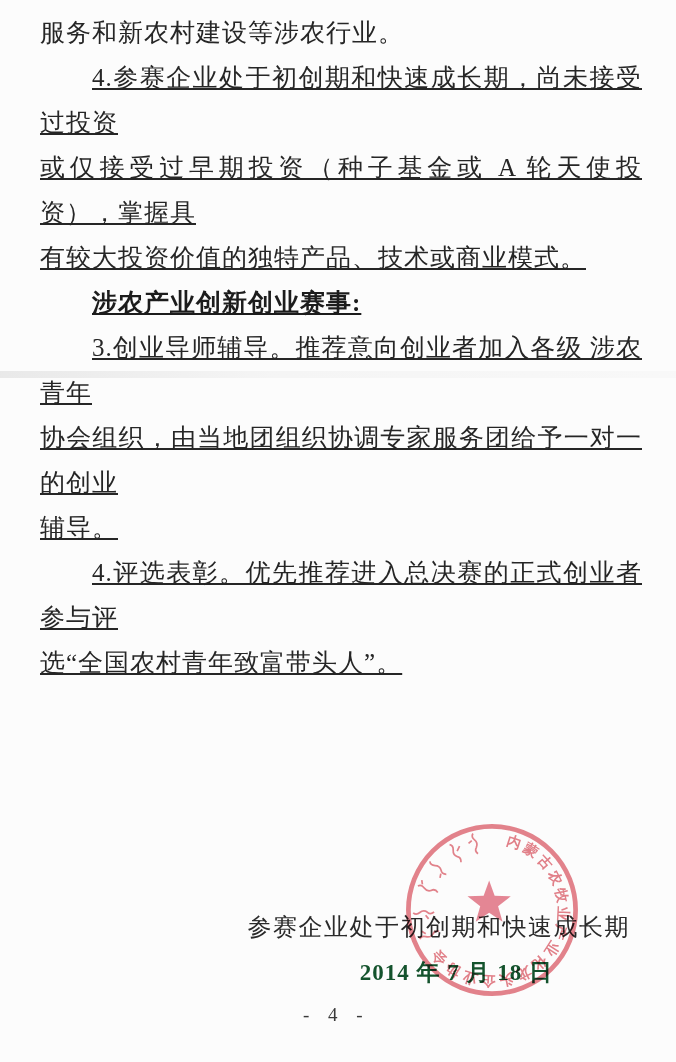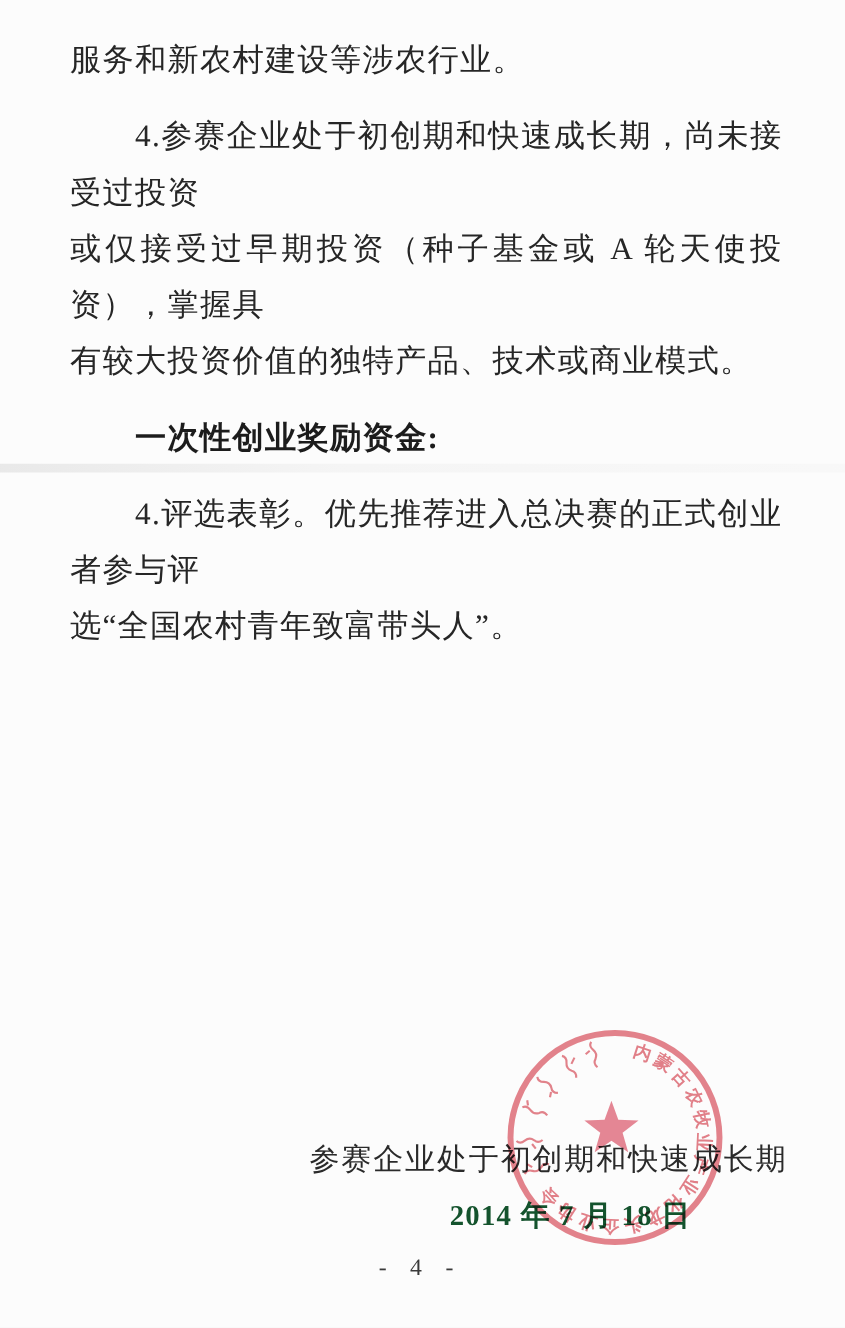--- a/index.html
+++ b/index.html
@@ -21,24 +21,24 @@
     opacity:.55;
   }
   .content{
     position:absolute;left:40px;right:34px;top:10px;
     font-size:25px;line-height:45px;
     color:#262626;
     letter-spacing:1px;
     text-align:justify;
   }
   .content p{
-    margin:16px;
+    margin:0;
     white-space:pre-line; 
   }
-  .indent{text-indent:52px;}
+  .indent{text-indent:52px;text-decoration:underline;}
   .bold{font-weight:bold;color:#1c1c1c;}
   .signature-org{
     position:absolute;top:911px;right:46px;
     font-size:24px;letter-spacing:1.5px;color:#2a2a2a;
     z-index:2;
   }
   .signature-date{
     position:absolute;top:957px;right:123px;
     font-size:23px;letter-spacing:1px;color:#14532d;
     z-index:2;
@@ -65,21 +65,24 @@
 
 <div class="page">
 
   <div class="scan-band"></div>
 
   <div class="content">
     <p>服务和新农村建设等涉农行业。</p>
     <p class="indent">4.参赛企业处于初创期和快速成长期，尚未接受过投资
 或仅接受过早期投资（种子基金或 A 轮天使投资），掌握具
 有较大投资价值的独特产品、技术或商业模式。</p>
-    <p class="indent bold">一次性创业奖励资金:</p>
+    <p class="indent bold">涉农产业创新创业赛事:</p>
+    <p class="indent">3.创业导师辅导。推荐意向创业者加入各级 涉农青年
+协会组织，由当地团组织协调专家服务团给予一对一的创业
+辅导。</p>
     <p class="indent">4.评选表彰。优先推荐进入总决赛的正式创业者参与评
 选“全国农村青年致富带头人”。</p>
   </div>
 
   <div class="signature-org">参赛企业处于初创期和快速成长期</div>
   <div class="signature-date">2014 年 7 月 18 日</div>
   <div class="page-number">- 4 -</div>
 
   <svg class="seal" viewBox="-100 -100 200 200" xmlns="http://www.w3.org/2000/svg">
 

